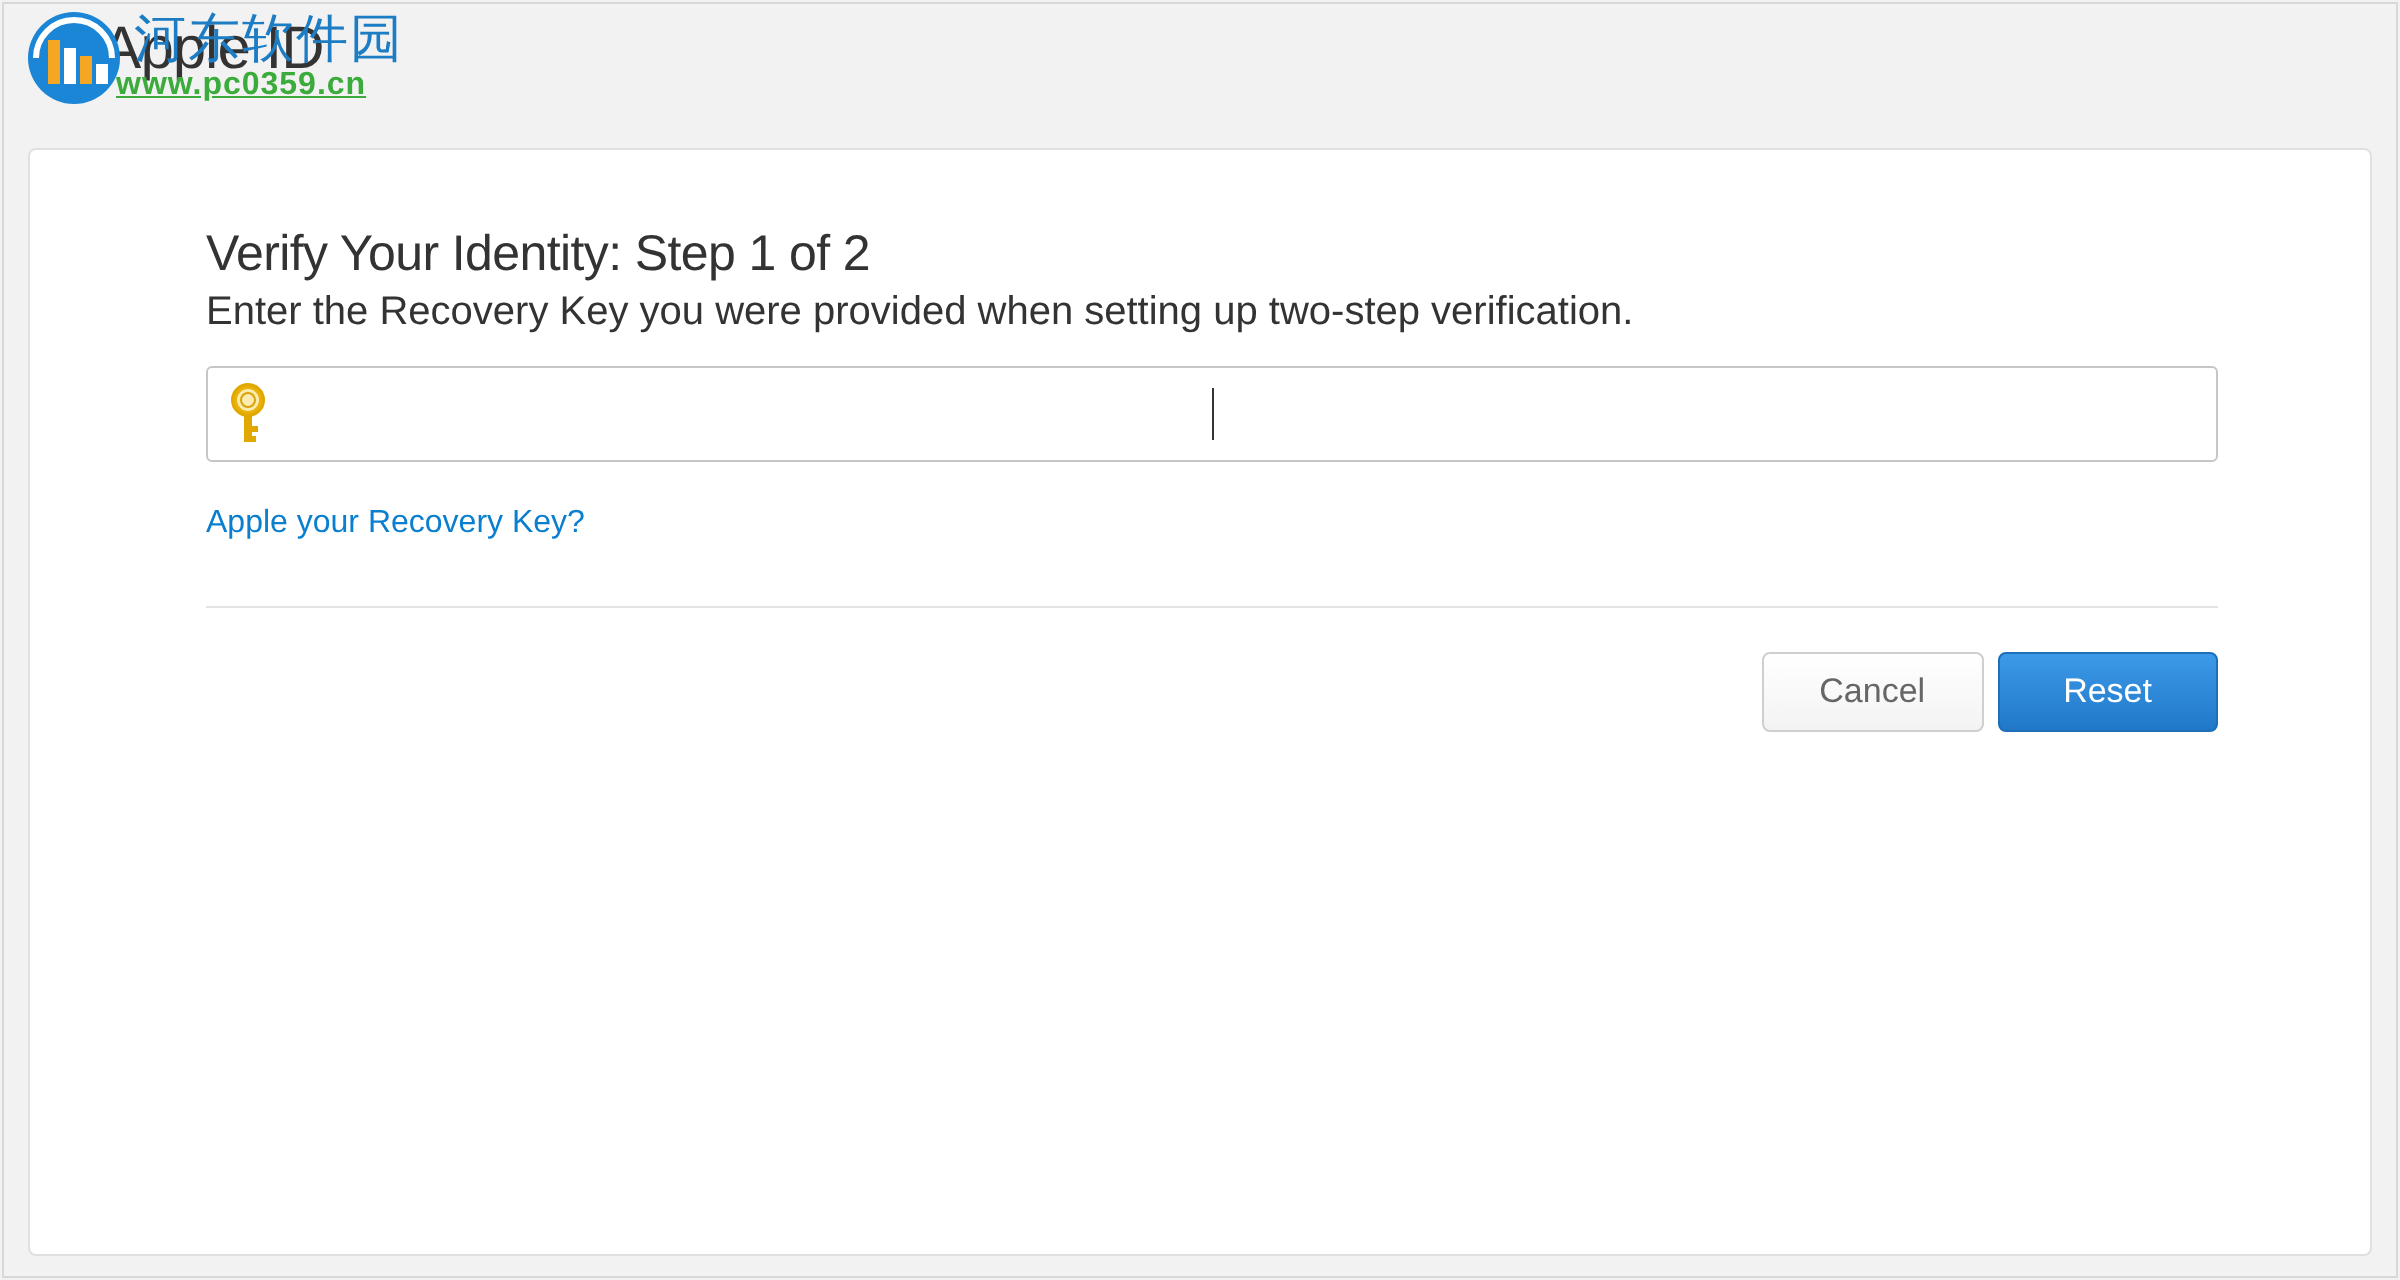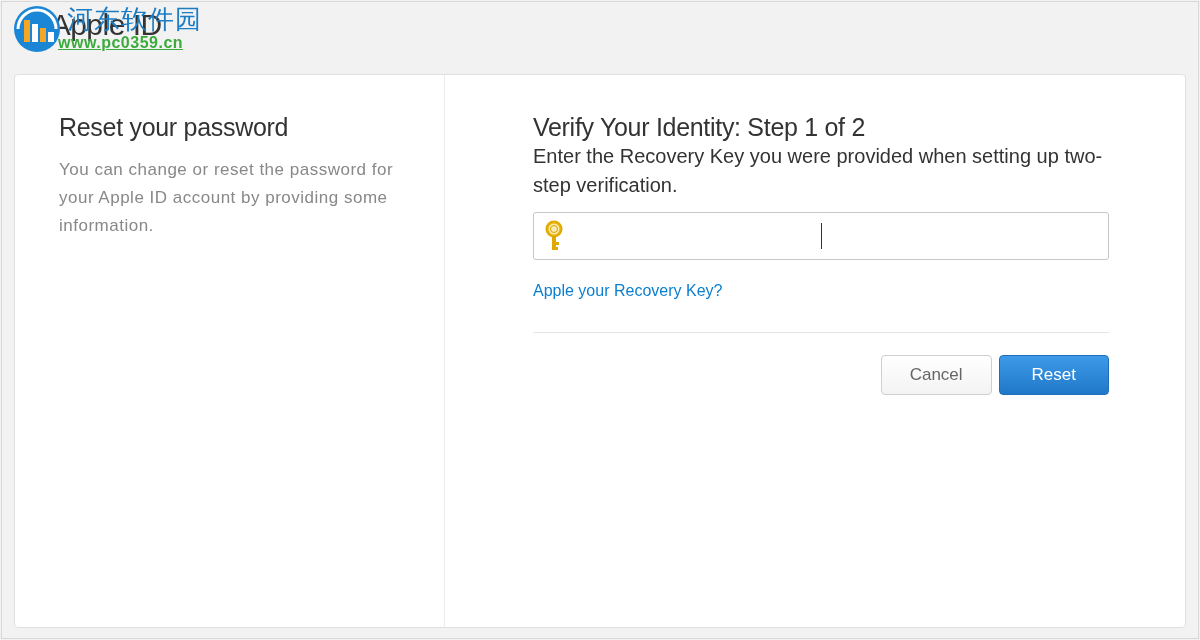--- a/index.html
+++ b/index.html
@@ -220,24 +220,20 @@
     </div>
     <span class="watermark-cn">河东软件园</span>
     <span class="watermark-url">www.pc0359.cn</span>
     <span class="brand-text">
       <span class="brand-apple-icon"></span><span>y Apple ID</span>
     </span>
   </div>
 
   <div class="content-card">
 
-    <div class="left-panel">
-      <h1 class="left-title">Reset your password</h1>
-      <p class="left-desc">You can change or reset the password for your Apple ID account by providing some information.</p>
-    </div>
 
     <div class="right-panel">
       <h2 class="right-title">Verify Your Identity: Step 1 of 2</h2>
       <p class="right-instruction">Enter the Recovery Key you were provided when setting up two-step verification.</p>
 
       <div class="input-wrapper">
         <span class="key-icon">
           <svg viewBox="0 0 24 32">
             <circle cx="12" cy="9" r="7" fill="none" stroke="#e0a800" stroke-width="3"></circle>
             <circle cx="12" cy="9" r="3.5" fill="#ffffff" stroke="#c89000" stroke-width="1"></circle>

